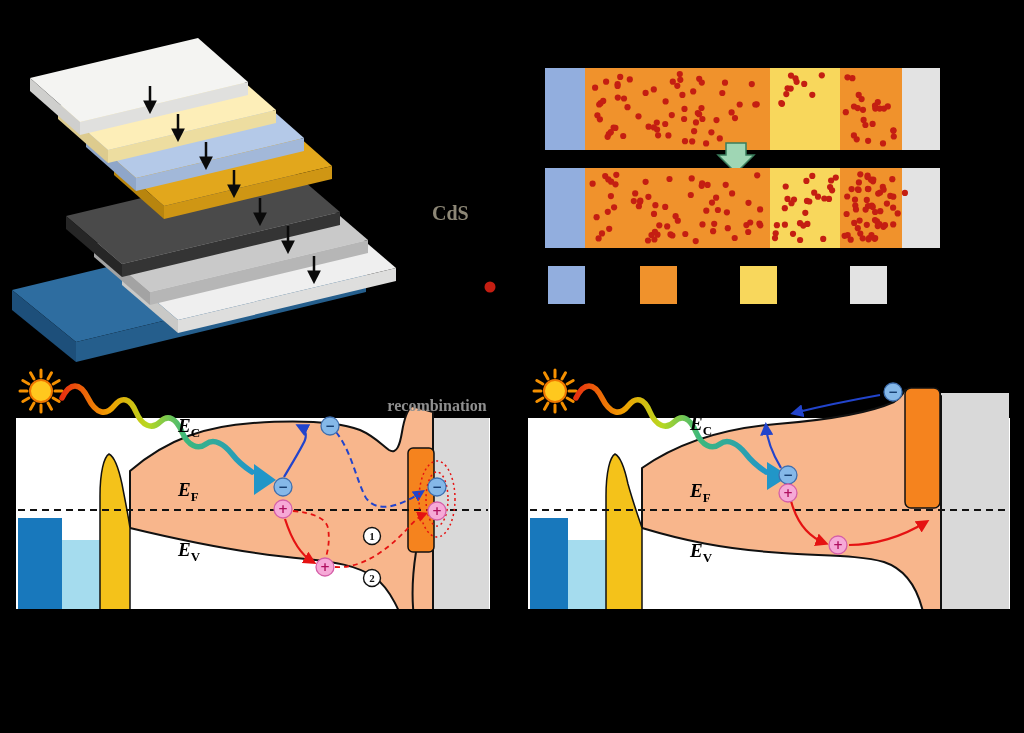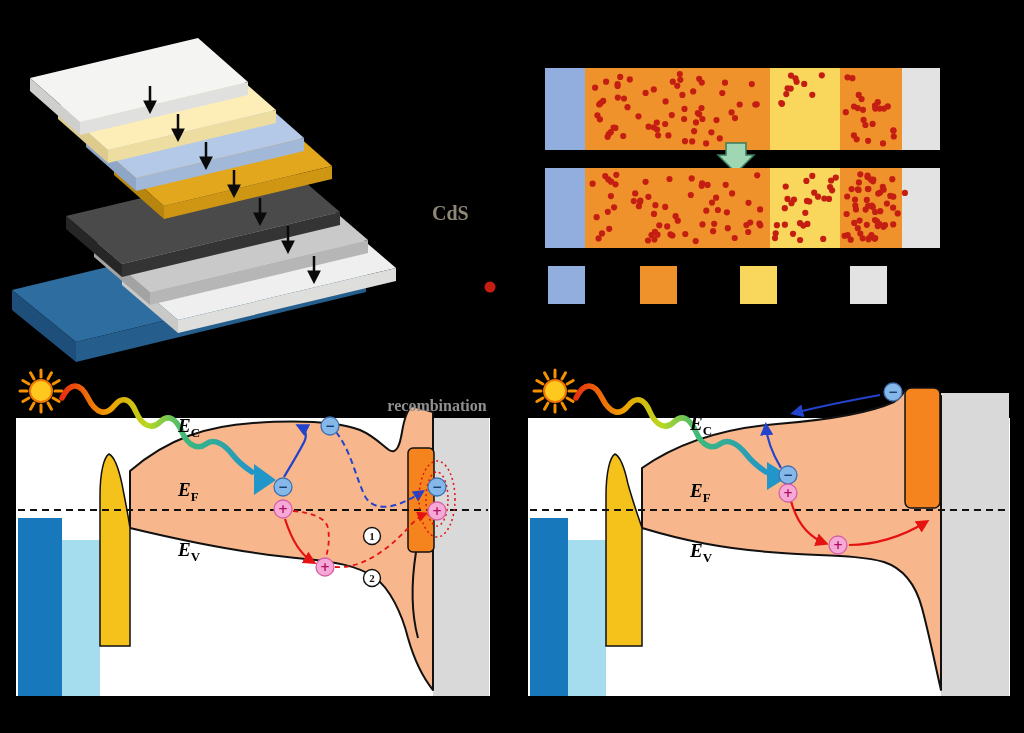--- a/index.html
+++ b/index.html
@@ -1,16 +1,16 @@
 <!DOCTYPE html>
 <html><head>
 <meta charset="utf-8">
 <style>
   html,body{margin:0;padding:0;background:#000;}
-  .canvas{position:relative;width:1024px;height:733px;background:#000;overflow:hidden;
+  .canvas{position:relative;width:1024px;height:609px;background:#000;overflow:hidden;
           font-family:"Liberation Serif",serif;}
   .panel{position:absolute;}
   #stack-panel{left:0;top:0;}
   #bars-panel{left:420px;top:55px;}
   #band-left-panel{left:8px;top:356px;}
   #band-right-panel{left:522px;top:356px;}
 
   .electron{fill:#85b8e8;stroke:#3f6fae;stroke-width:1.3;}
   .hole{fill:#f6a9d7;stroke:#d55fa8;stroke-width:1.3;}
   .carrier-glyph{font-family:"DejaVu Sans",sans-serif;font-size:12px;font-weight:bold;

